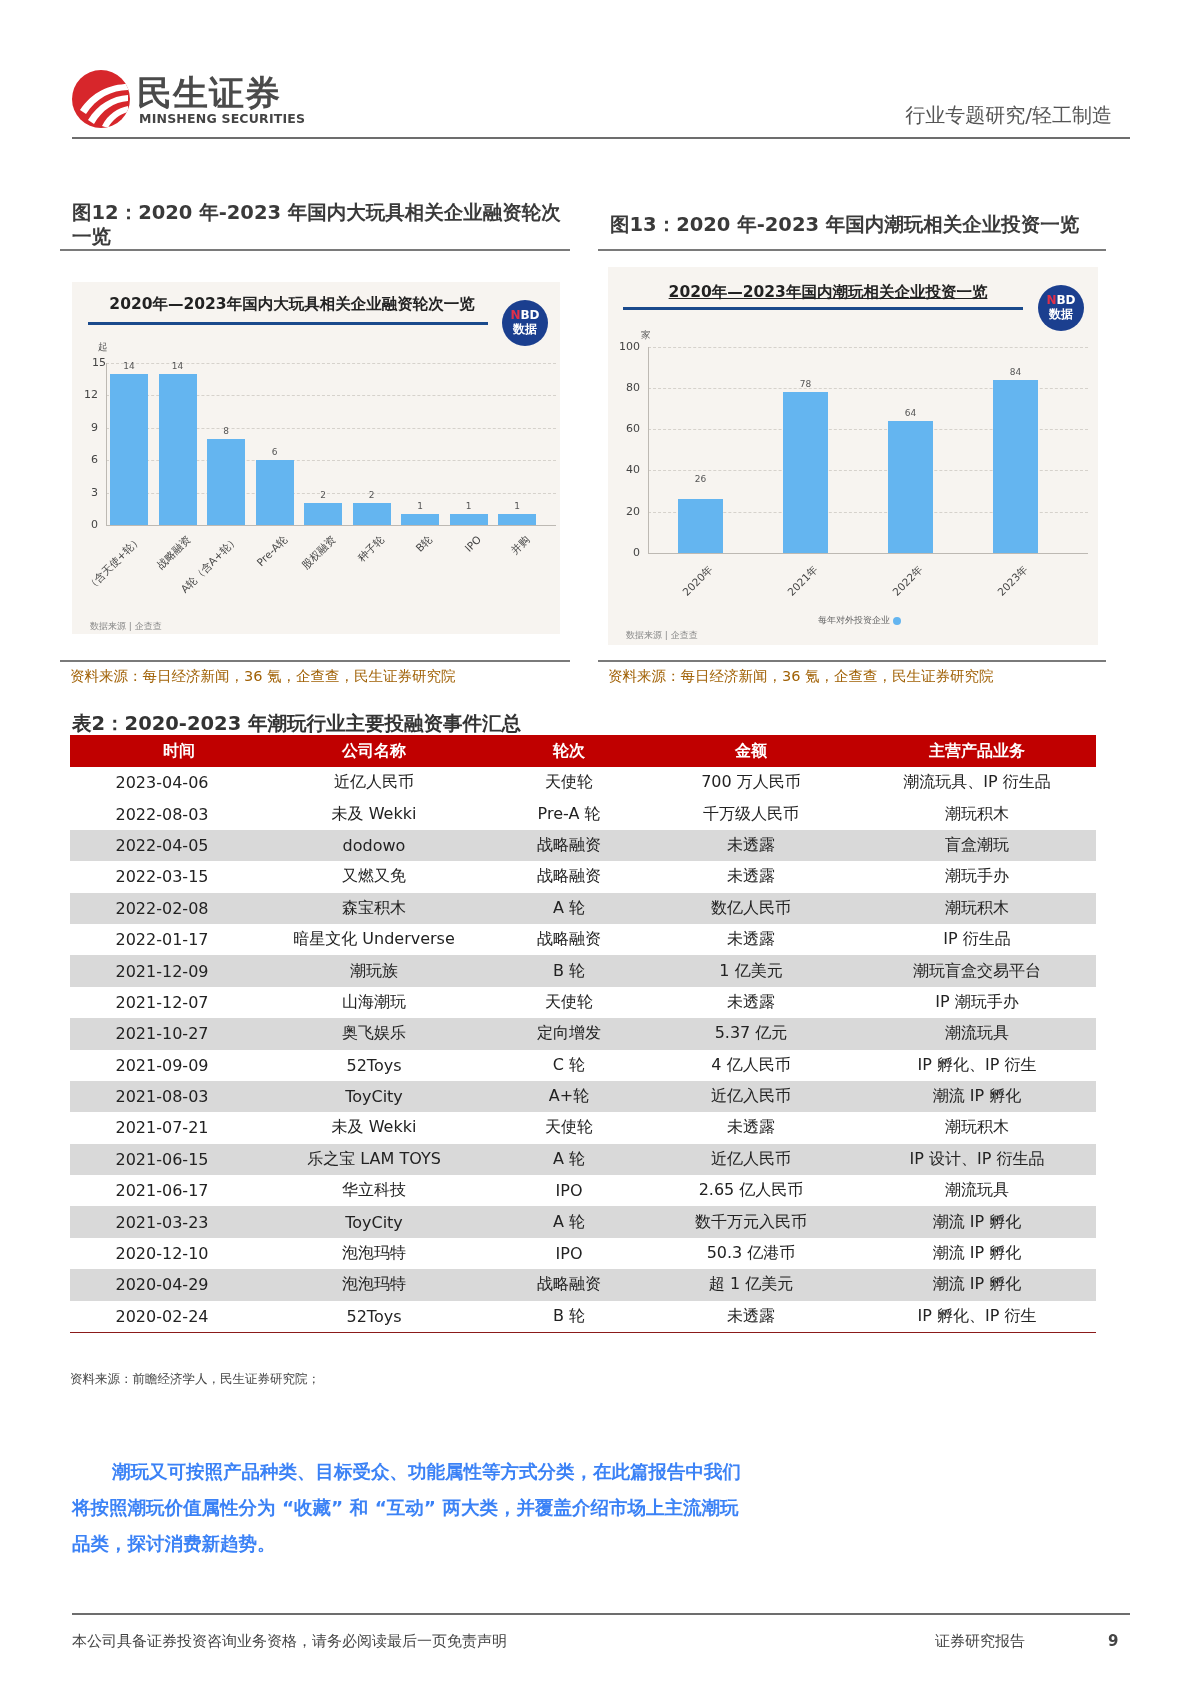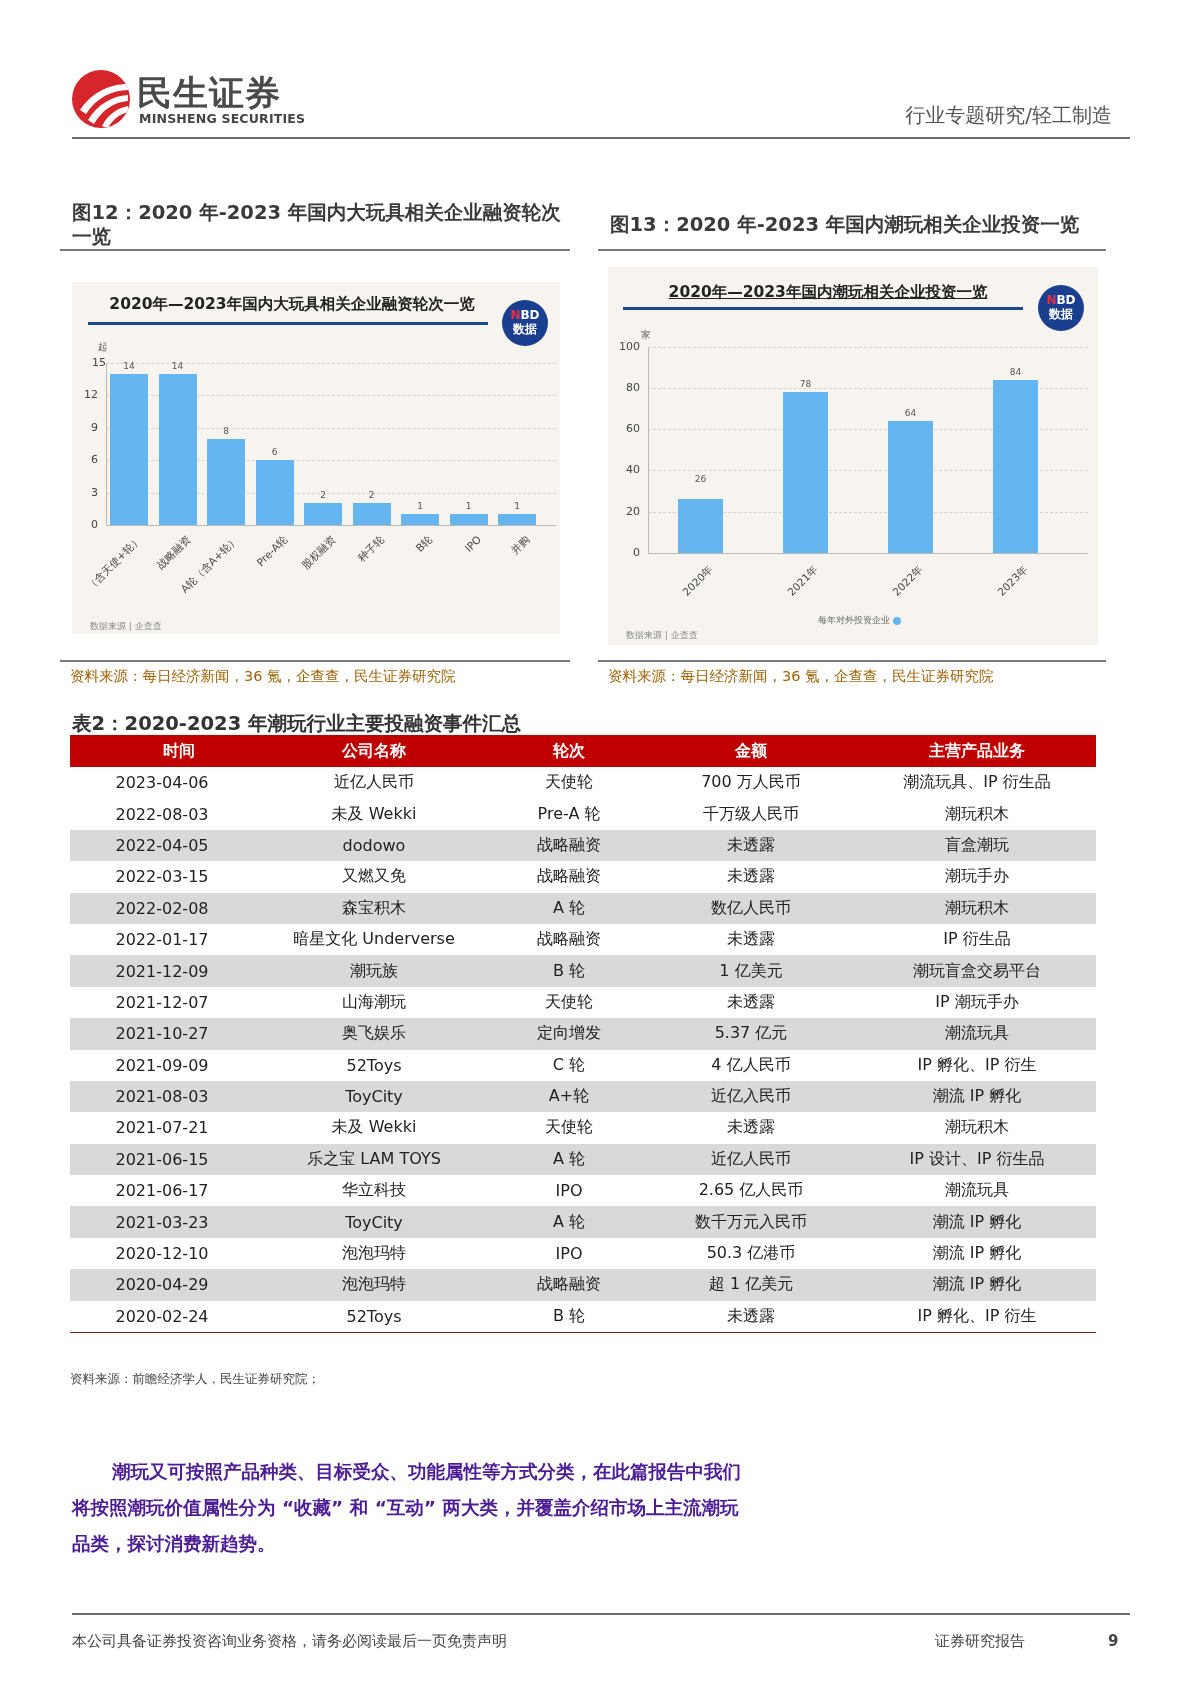--- a/index.html
+++ b/index.html
@@ -42,21 +42,21 @@
 
   
   .tbl-title { left:72px; top:710px; font-size:19.5px; font-weight:bold; color:#333; }
   table.events { position:absolute; left:70px; top:735px; width:1026px; border-collapse:collapse; font-size:16px; }
   table.events th { background:#c00000; color:#fff; font-weight:bold; height:30px; font-size:16px; }
   table.events td { text-align:center; height:31.4px; color:#222; padding:0; }
   table.events tr.alt td { background:#d9d9d9; }
   table.events tr:last-child td { border-bottom:1.5px solid #8b1a1a; }
   .tbl-src { left:70px; top:1371px; font-size:12.5px; color:#444; }
 
-  .para { left:72px; width:720px; font-size:18.5px; font-weight:bold; color:#4c1d95; line-height:36px; }
+  .para { left:72px; width:720px; font-size:18.5px; font-weight:bold; color:#3b82f6; line-height:36px; }
 
   .footer-rule { left:72px; top:1613px; width:1058px; height:2px; background:#6d6d6d; }
   .footer-left { left:72px; top:1632px; font-size:15px; color:#444; }
   .footer-mid { left:935px; top:1632px; font-size:15px; color:#444; }
   .footer-page { left:1108px; top:1632px; font-size:15px; font-weight:bold; color:#444; }
 </style>
 </head>
 <body>
 
 <div class="abs logo-circle">

